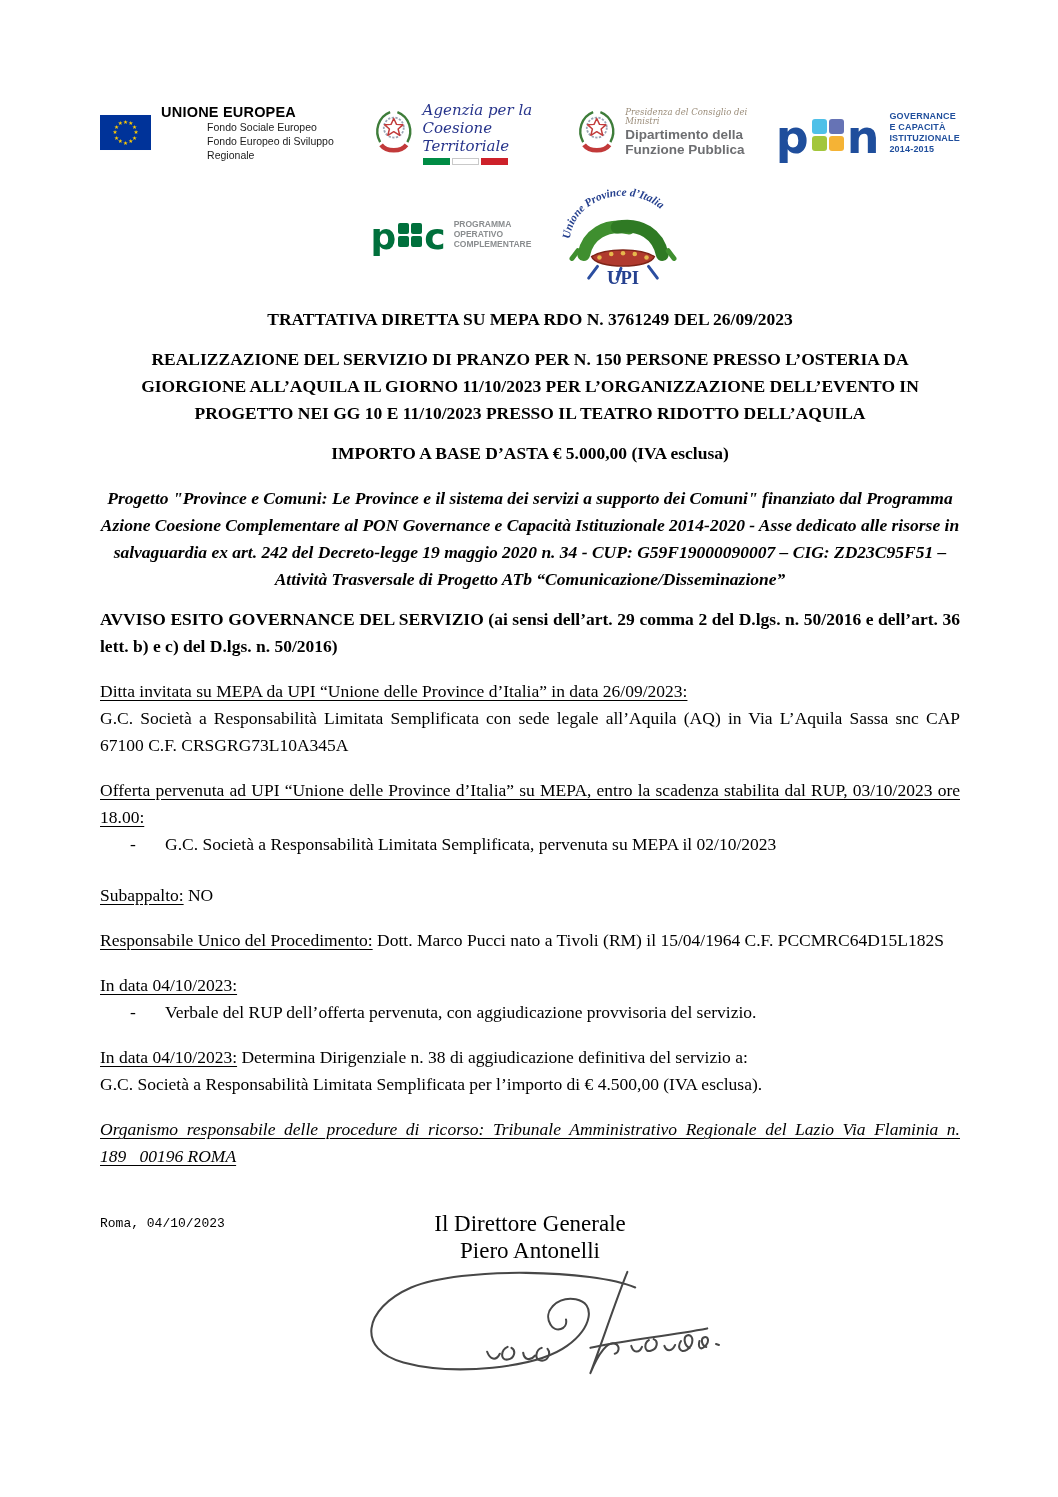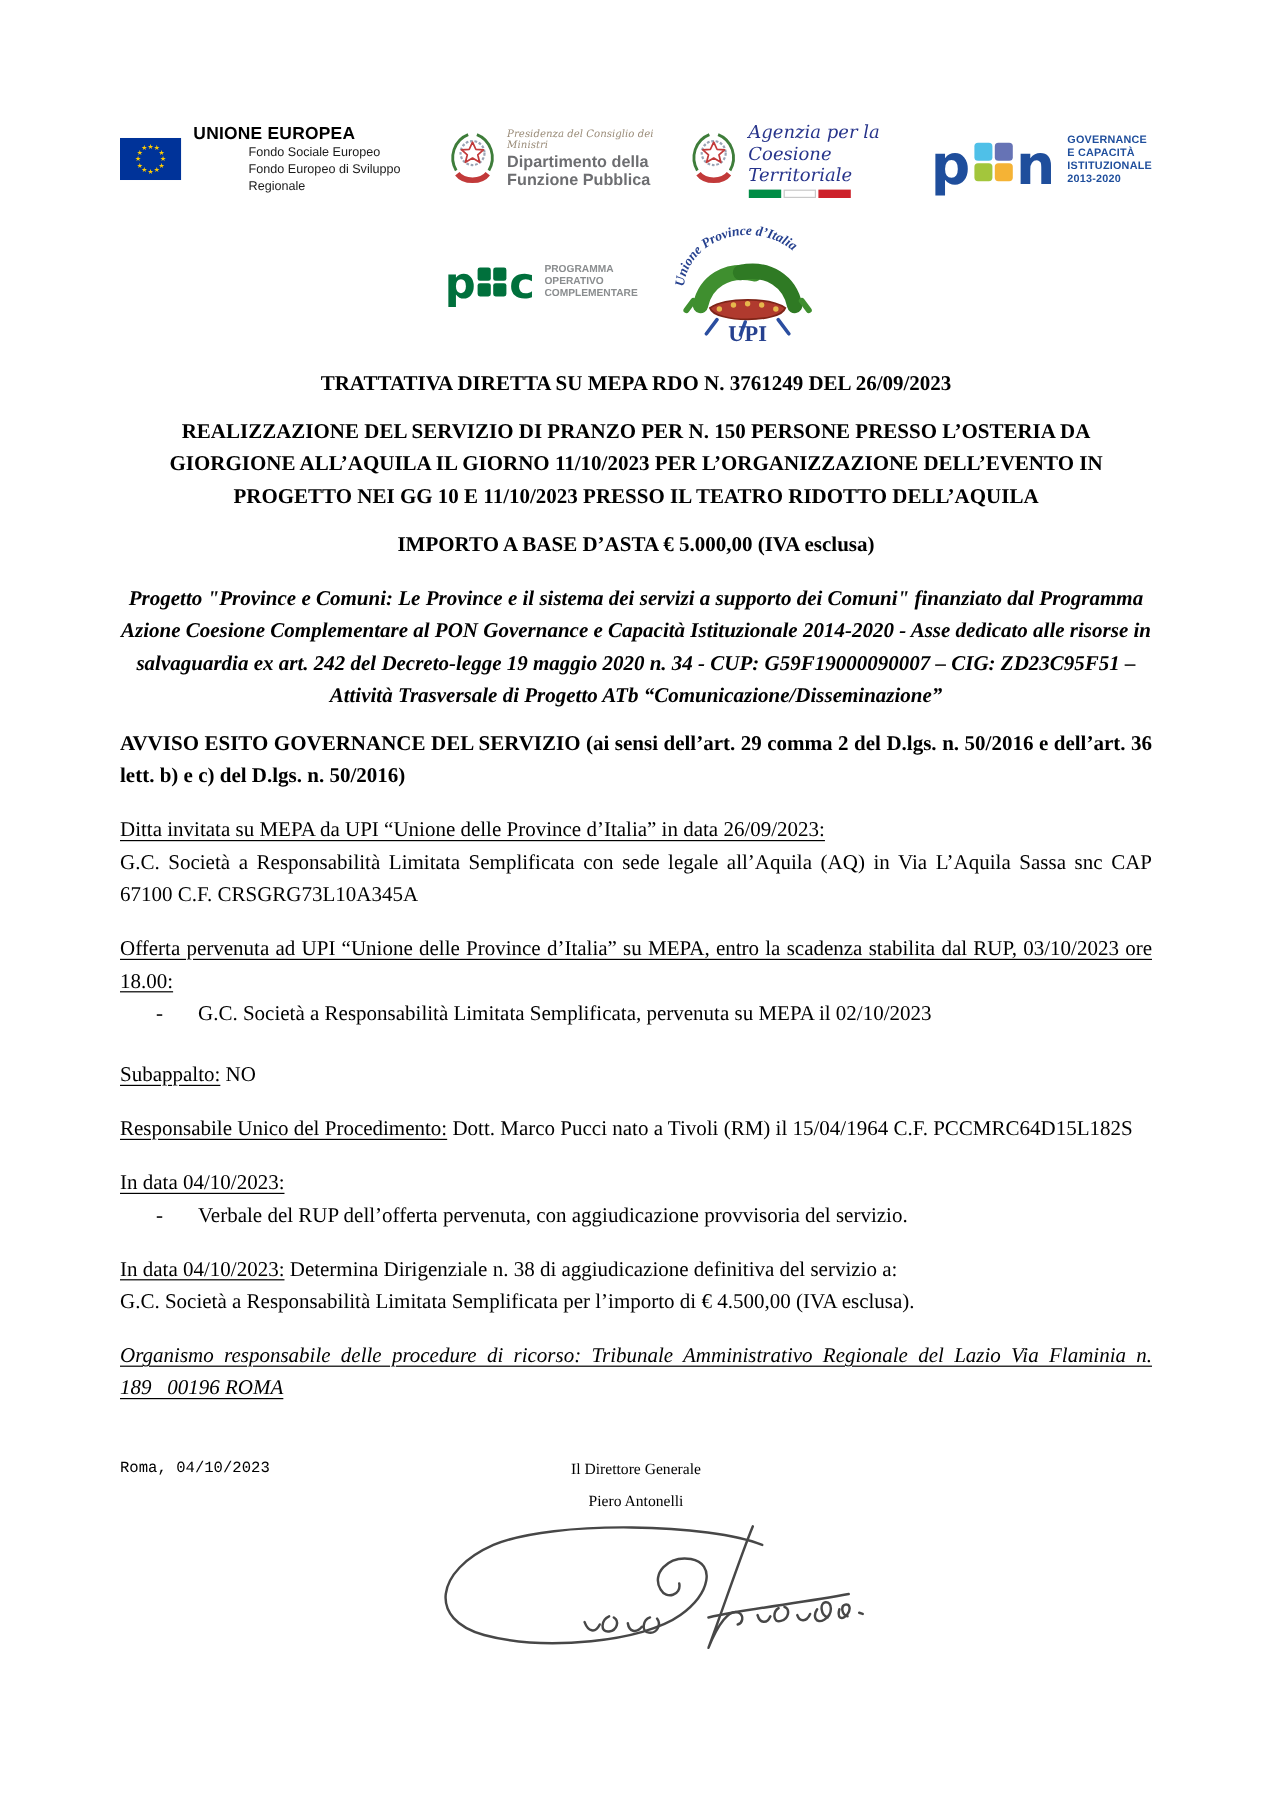--- a/index.html
+++ b/index.html
@@ -75,21 +75,21 @@
   .mb-title { margin-bottom:13px; }
   .mb-sec   { margin-bottom:18px; }
   .mb-big   { margin-bottom:24px; }
 
   .bullet { display:flex; padding-left:30px; font-size:17.5px; line-height:27px; }
   .bullet .marker { width:35px; flex:0 0 35px; }
 
   
   .footer-row { position:relative; margin-top:40px; height:54px; }
   .place-date { position:absolute; left:0; top:0; font-size:13px; line-height:27px;font-family:Liberation Mono, monospace; }
-  .sign-block { width:100%; text-align:center; font-size:13px; line-height:27px; }
+  .sign-block { width:100%; text-align:center; font-size:23px; line-height:27px; }
   .signature-wrap { display:flex; justify-content:center; margin-top:4px; }
 </style>
 </head>
 <body>
 
 <div class="page">
 
   <div class="logo-row1">
 
     <div class="logo-eu sans">
@@ -110,68 +110,68 @@
             <text x="21.5" y="11">★</text>
         </g>
       </svg>
       <div class="eu-text">
         <div class="eu-name">UNIONE EUROPEA</div>
         <div class="eu-sub">Fondo Sociale Europeo</div>
         <div class="eu-sub">Fondo Europeo di Sviluppo Regionale</div>
       </div>
     </div>
 
-    <div class="logo-emblem-block sans">
-      <svg width="46" height="52" viewBox="0 0 48 52">
-        <path d="M9,36 C2,24 7,8 20,3" stroke="#3E7D3A" stroke-width="2.6" fill="none"></path>
-        <path d="M39,36 C46,24 41,8 28,3" stroke="#3E7D3A" stroke-width="2.6" fill="none"></path>
-        <circle cx="24" cy="20" r="11" fill="#ffffff" stroke="#9aa4b5" stroke-width="2" stroke-dasharray="2.5,1.6"></circle>
-        <polygon points="24,10 27,16.5 34,17 28.8,21.6 30.5,28.5 24,24.6 17.5,28.5 19.2,21.6 14,17 21,16.5" fill="#ffffff" stroke="#C23A3A" stroke-width="1.6" stroke-linejoin="round"></polygon>
-        <path d="M10,39 C16,47 32,47 38,39" stroke="#C23A3A" stroke-width="5" fill="none"></path>
-      </svg>
-      <div>
-        <div class="dip-pre">Presidenza del Consiglio dei Ministri</div>
-        <div class="dip-line">Dipartimento della</div>
-        <div class="dip-line">Funzione Pubblica</div>
-      </div>
-    </div>
-
     <div class="logo-emblem-block">
       <svg width="46" height="52" viewBox="0 0 48 52">
         <path d="M9,36 C2,24 7,8 20,3" stroke="#3E7D3A" stroke-width="2.6" fill="none"></path>
         <path d="M39,36 C46,24 41,8 28,3" stroke="#3E7D3A" stroke-width="2.6" fill="none"></path>
         <circle cx="24" cy="20" r="11" fill="#ffffff" stroke="#9aa4b5" stroke-width="2" stroke-dasharray="2.5,1.6"></circle>
         <polygon points="24,10 27,16.5 34,17 28.8,21.6 30.5,28.5 24,24.6 17.5,28.5 19.2,21.6 14,17 21,16.5" fill="#ffffff" stroke="#C23A3A" stroke-width="1.6" stroke-linejoin="round"></polygon>
         <path d="M10,39 C16,47 32,47 38,39" stroke="#C23A3A" stroke-width="5" fill="none"></path>
       </svg>
       <div>
         <div class="ag-line">Agenzia per la</div>
         <div class="ag-line">Coesione Territoriale</div>
         <div class="tricolor">
           <span class="tri-g"></span>
             <span class="tri-w"></span>
             <span class="tri-r"></span>
         </div>
       </div>
     </div>
 
+    <div class="logo-emblem-block sans">
+      <svg width="46" height="52" viewBox="0 0 48 52">
+        <path d="M9,36 C2,24 7,8 20,3" stroke="#3E7D3A" stroke-width="2.6" fill="none"></path>
+        <path d="M39,36 C46,24 41,8 28,3" stroke="#3E7D3A" stroke-width="2.6" fill="none"></path>
+        <circle cx="24" cy="20" r="11" fill="#ffffff" stroke="#9aa4b5" stroke-width="2" stroke-dasharray="2.5,1.6"></circle>
+        <polygon points="24,10 27,16.5 34,17 28.8,21.6 30.5,28.5 24,24.6 17.5,28.5 19.2,21.6 14,17 21,16.5" fill="#ffffff" stroke="#C23A3A" stroke-width="1.6" stroke-linejoin="round"></polygon>
+        <path d="M10,39 C16,47 32,47 38,39" stroke="#C23A3A" stroke-width="5" fill="none"></path>
+      </svg>
+      <div>
+        <div class="dip-pre">Presidenza del Consiglio dei Ministri</div>
+        <div class="dip-line">Dipartimento della</div>
+        <div class="dip-line">Funzione Pubblica</div>
+      </div>
+    </div>
+
     <div class="logo-pon sans">
       <span class="pon-letter">p</span>
       <div class="pon-squares">
         <span class="sq-teal"></span>
           <span class="sq-violet"></span>
         <span class="sq-lime"></span>
           <span class="sq-yellow"></span>
       </div>
       <span class="pon-letter">n</span>
       <div class="pon-caption">
         <div>GOVERNANCE</div>
         <div>E CAPACITÀ</div>
         <div>ISTITUZIONALE</div>
-        <div>2013-2020</div>
+        <div>2014-2015</div>
       </div>
     </div>
   </div>
 
   <div class="logo-row2">
     <div class="logo-poc sans">
       <span class="poc-letter">p</span>
       <div class="poc-squares">
         <span></span>
           <span></span>

